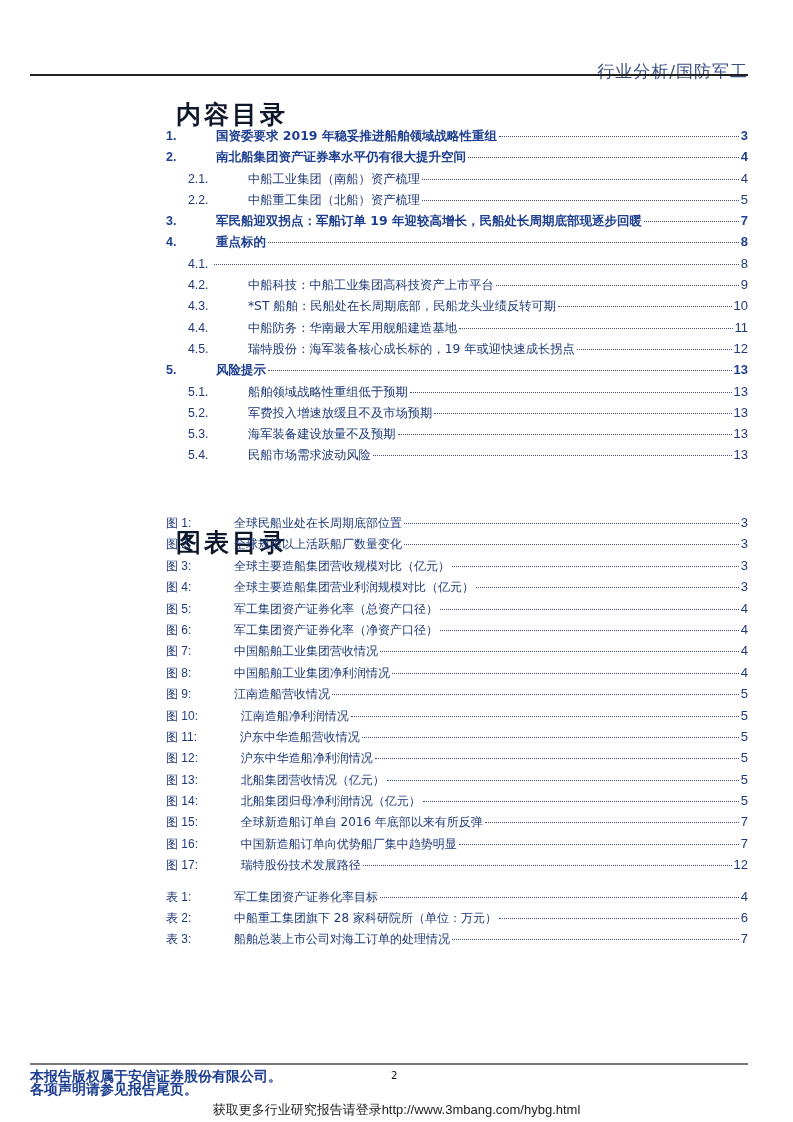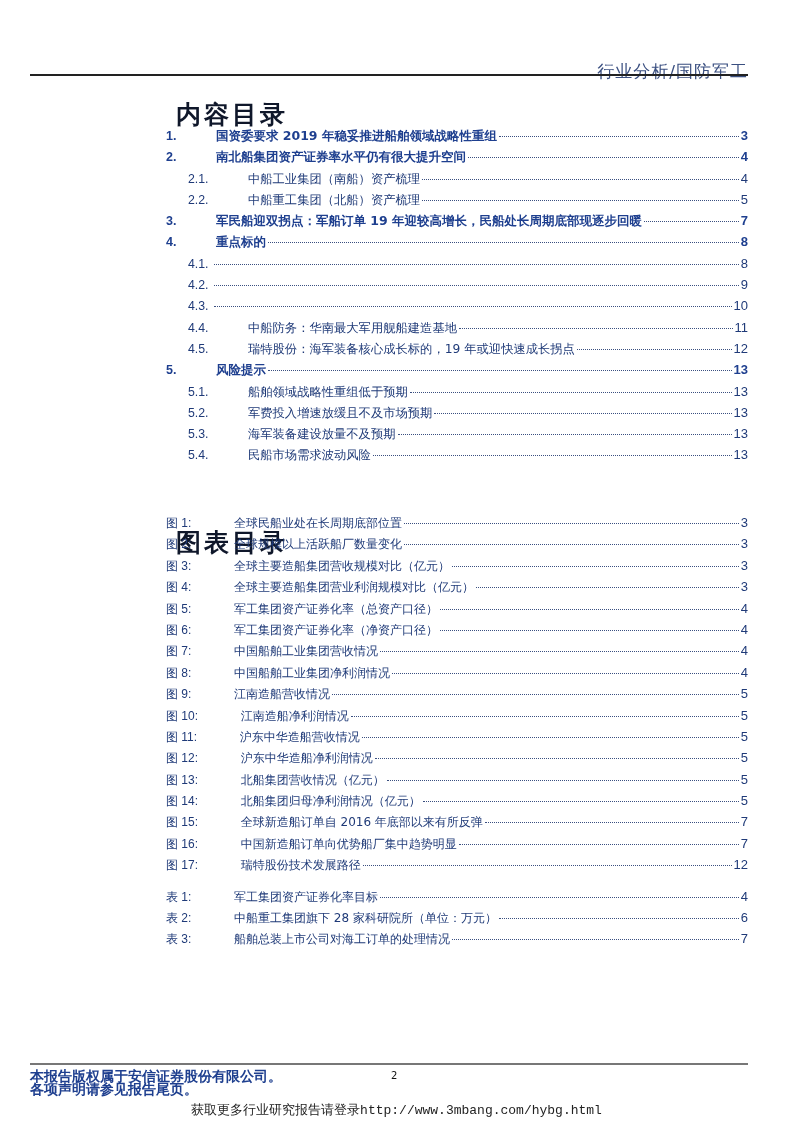--- a/index.html
+++ b/index.html
@@ -19,21 +19,21 @@
   .row .dots { flex: 1; border-bottom: 1px dotted #3a4f80; margin: 0 2px; transform: translateY(-3px); }
   .row .page { font-family: "Liberation Sans", sans-serif; font-weight: normal; font-size: 13px; }
   .row.l1 .page { font-weight: bold; }
   .lof .row { height: 21.4px; font-size: 12px; }
   .spacer { height: 10px; }
   .footer-rule { position: absolute; left: 30px; right: 45px; top: 1063px; height: 2px; background: #777; }
   .footer-left { position: absolute; left: 30px; top: 1070px; font-size: 14px; font-weight: bold;
                  color: #1e3f8f; line-height: 13px; font-family: "DejaVu Serif", serif; }
   .page-number { position: absolute; left: 391px; top: 1070px; font-size: 10px; color: #111; }
   .promo { position: absolute; left: 0; right: 0; top: 1101px; text-align: center; font-size: 13px;
-           color: #222; font-family: Liberation Mono, monospace; }
+           color: #222; font-family: Liberation Sans, sans-serif; }
 </style>
 </head>
 <body>
 
 <div class="header-text">行业分析/国防军工</div>
 <div class="header-rule"></div>
 
 <div class="sec-title" style="top:98px;">内容目录</div>
 
 <div class="toc" style="top:128px;">
@@ -81,26 +81,28 @@
     </div>
   <div class="row l2">
       <span class="num">4.1.</span>
       <span class="num"> </span>
       <span class="dots"></span>
       <span class="page">8</span>
     </div>
   <div class="row l2">
       <span class="num">4.2.</span>
       <span class="num"> </span>
+      <span class="label">中船科技：中船工业集团高科技资产上市平台</span>
       <span class="dots"></span>
       <span class="page">9</span>
     </div>
   <div class="row l2">
       <span class="num">4.3.</span>
       <span class="num"> </span>
+      <span class="label">*ST 船舶：民船处在长周期底部，民船龙头业绩反转可期</span>
       <span class="dots"></span>
       <span class="page">10</span>
     </div>
   <div class="row l2">
       <span class="num">4.4.</span>
       <span class="num"> </span>
       <span class="label">中船防务：华南最大军用舰船建造基地</span>
       <span class="dots"></span>
       <span class="page">11</span>
     </div>

